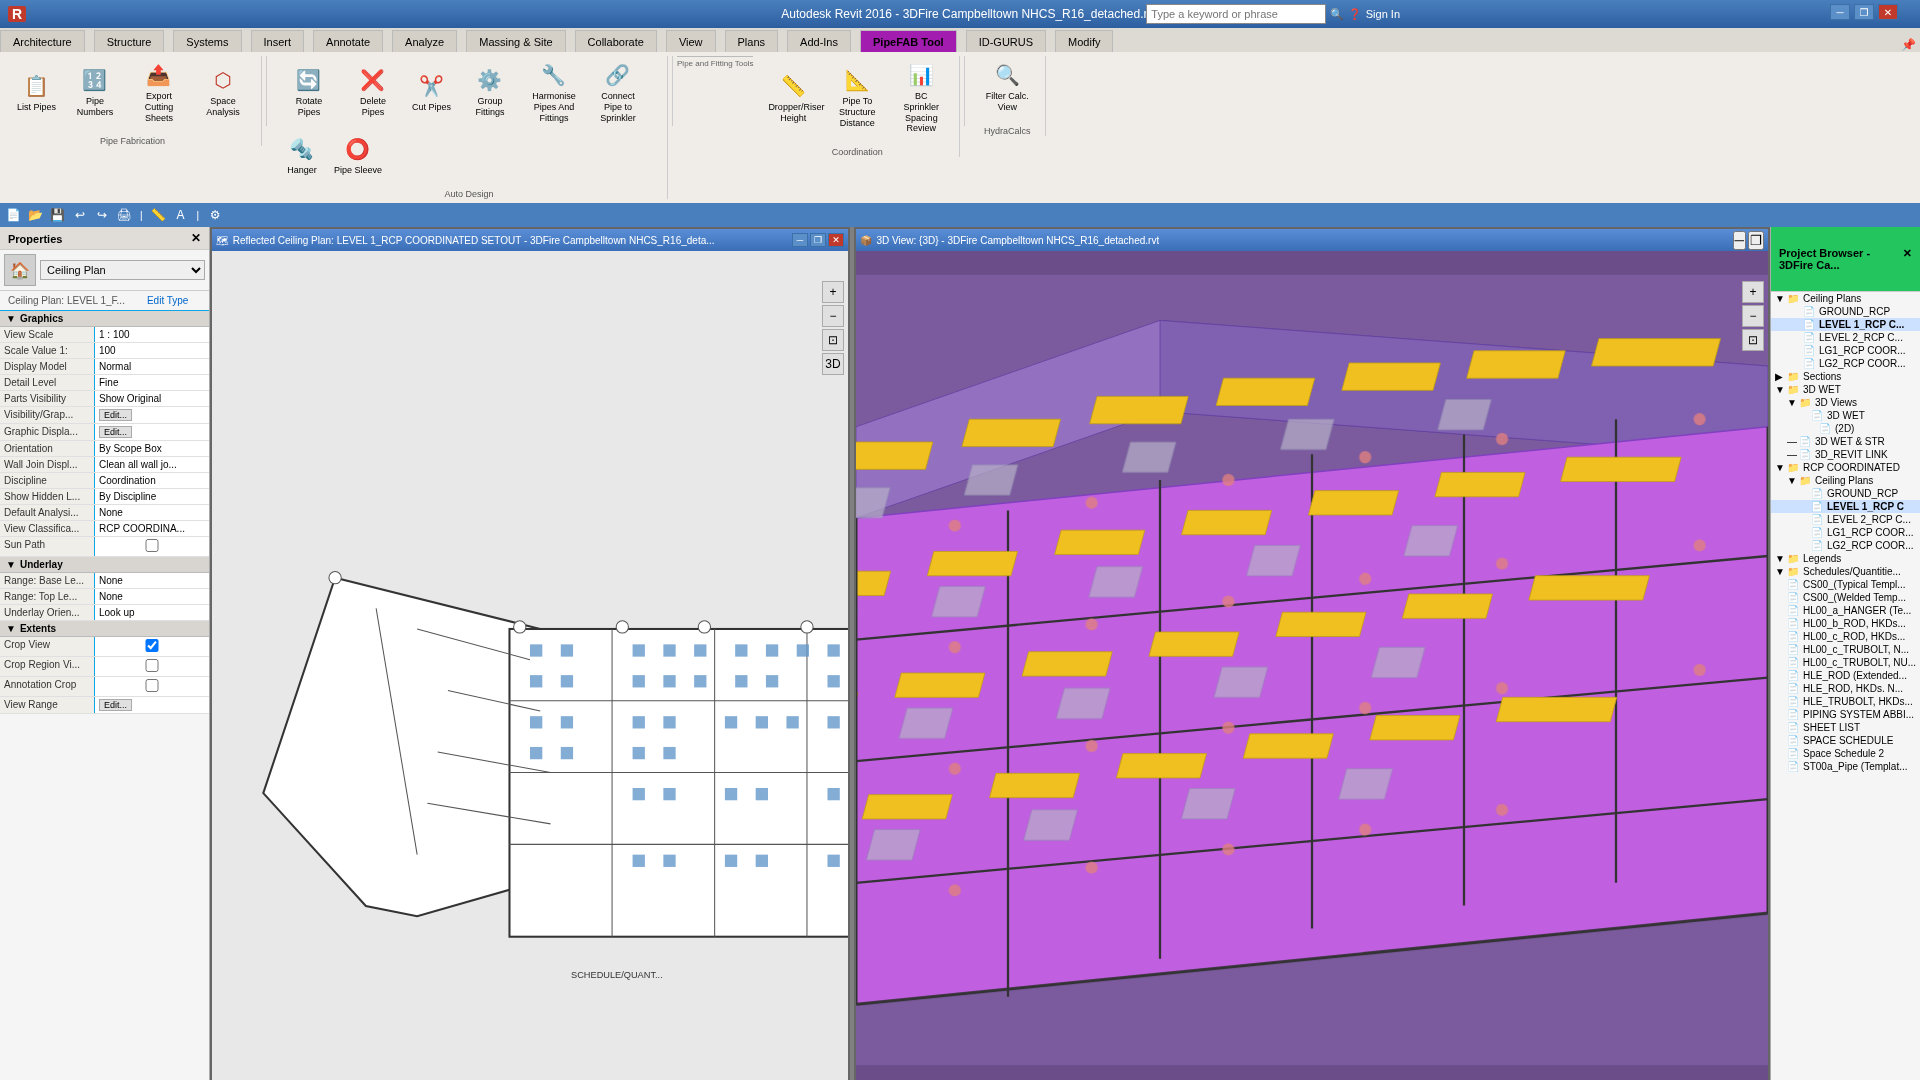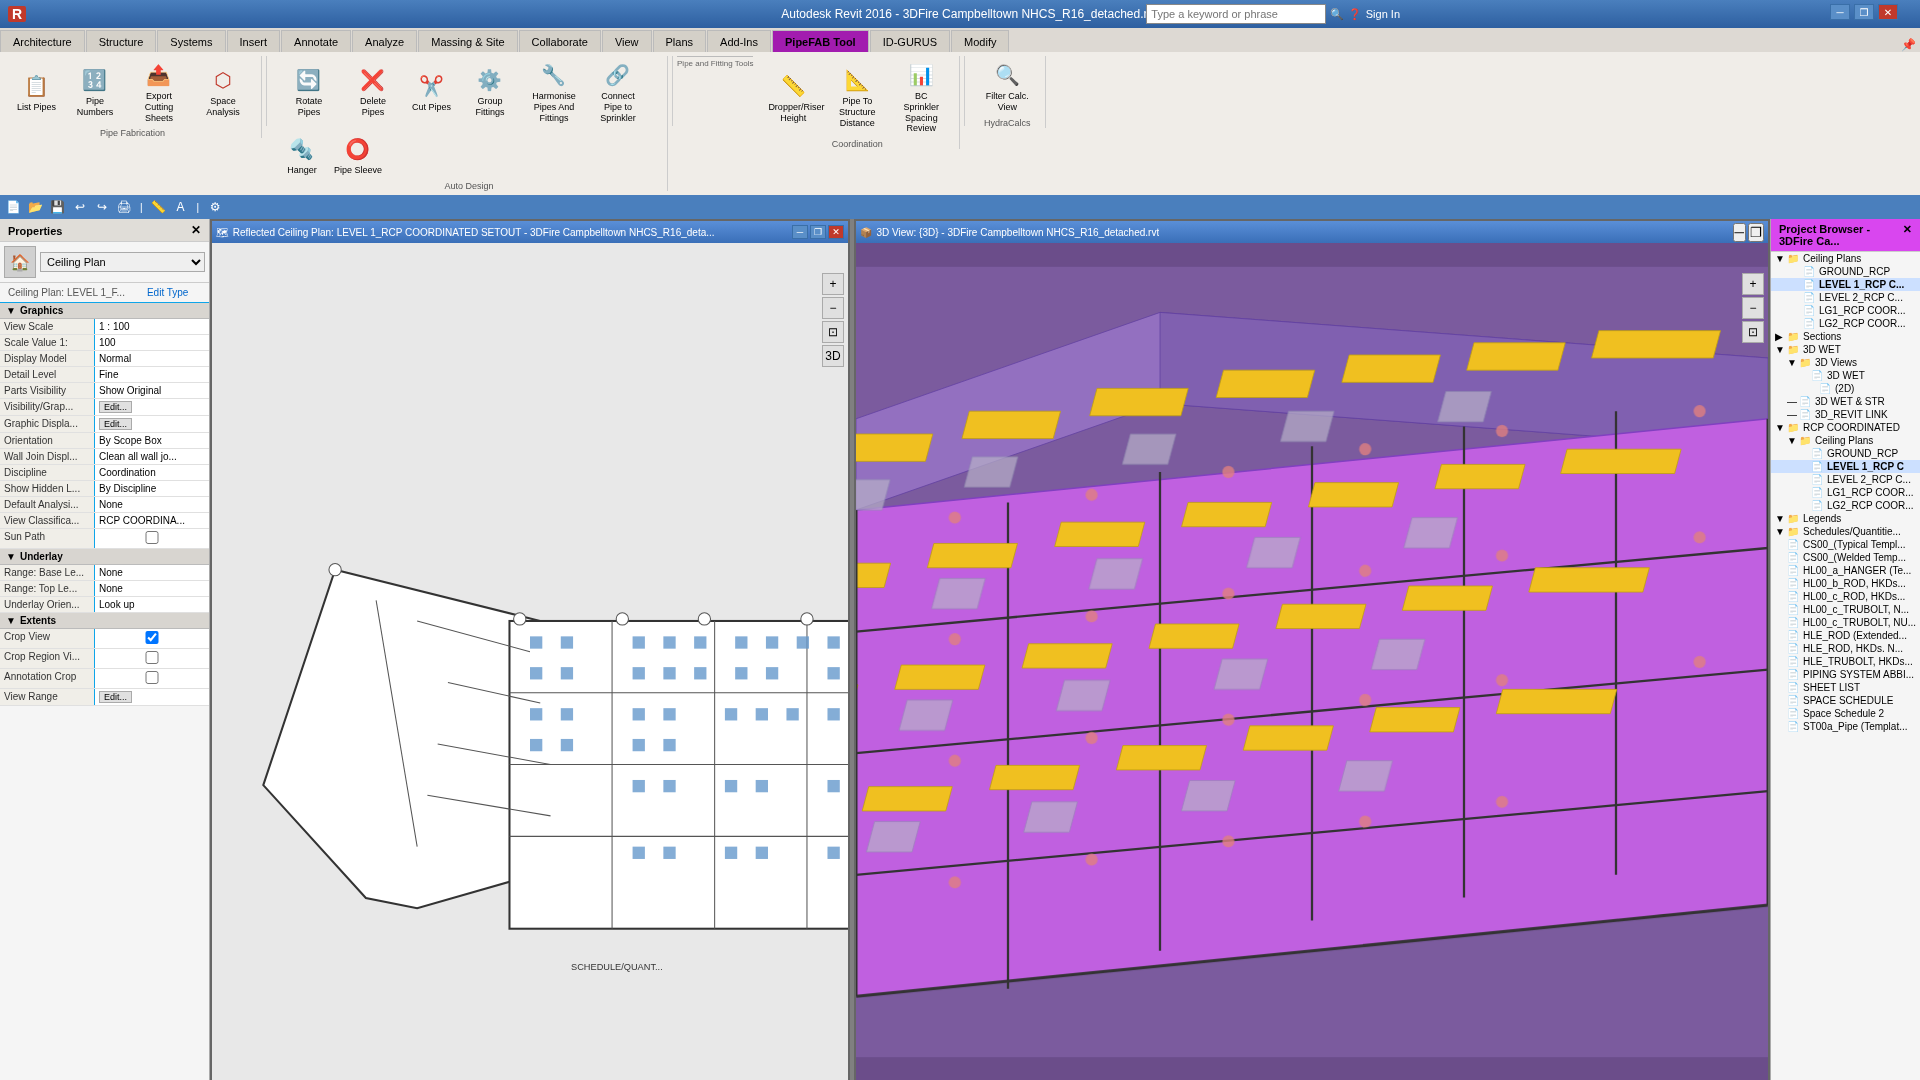--- a/index.html
+++ b/index.html
@@ -18,20 +18,21 @@
     #title-bar .title-text { font-size: 12px; flex: 1; text-align: center; }
     #title-bar .title-left { display: flex; align-items: center; gap: 4px; }
     #title-bar .win-controls { display: flex; gap: 2px; }
     #title-bar .win-btn { width: 20px; height: 16px; background: #5a8fc8; border: 1px solid #3a6fa8; color: white; font-size: 10px; cursor: pointer; display: flex; align-items: center; justify-content: center; }
     #title-bar .win-btn.close { background: #c0392b; }
     #ribbon-tabs {
       display: flex;
       background: #ddd9d3;
       height: 24px;
       align-items: flex-end;
+      gap: 8px;
     }
     .ribbon-tab {
       padding: 2px 12px;
       font-size: 11px;
       cursor: pointer;
       border: 1px solid #bbb;
       border-bottom: none;
       background: #d4d0c8;
       margin-right: 1px;
       height: 22px;
@@ -58,21 +59,21 @@
     }
     .ribbon-group-items {
       display: flex;
       gap: 4px;
       align-items: center;
       flex: 1;
     }
     .ribbon-group-label {
       font-size: 9px;
       color: #555;
-      margin-top: 2px;
+      margin-top: 10px;
       text-align: center;
     }
     .ribbon-btn {
       display: flex;
       flex-direction: column;
       align-items: center;
       cursor: pointer;
       padding: 2px 4px;
       border: 1px solid transparent;
       border-radius: 2px;
@@ -237,22 +238,22 @@
     .nav-btn { width: 22px; height: 22px; background: #e0e0e0; border: 1px solid #aaa; cursor: pointer; display: flex; align-items: center; justify-content: center; font-size: 12px; }
 
     
     #project-browser {
       width: 150px;
       background: #f5f5f5;
       border-left: 1px solid #aaa;
       overflow-y: auto;
     }
     #project-browser-header {
-      background: #d946ef;
-      padding: 4px 8px;
+      background: #22c55e;
+      padding: 20px 8px;
       font-weight: bold;
       font-size: 11px;
       display: flex;
       justify-content: flex-start;
       border-bottom: 1px solid #ccc;
     }
     .tree-item {
       display: flex;
       align-items: center;
       padding: 1px 4px;

